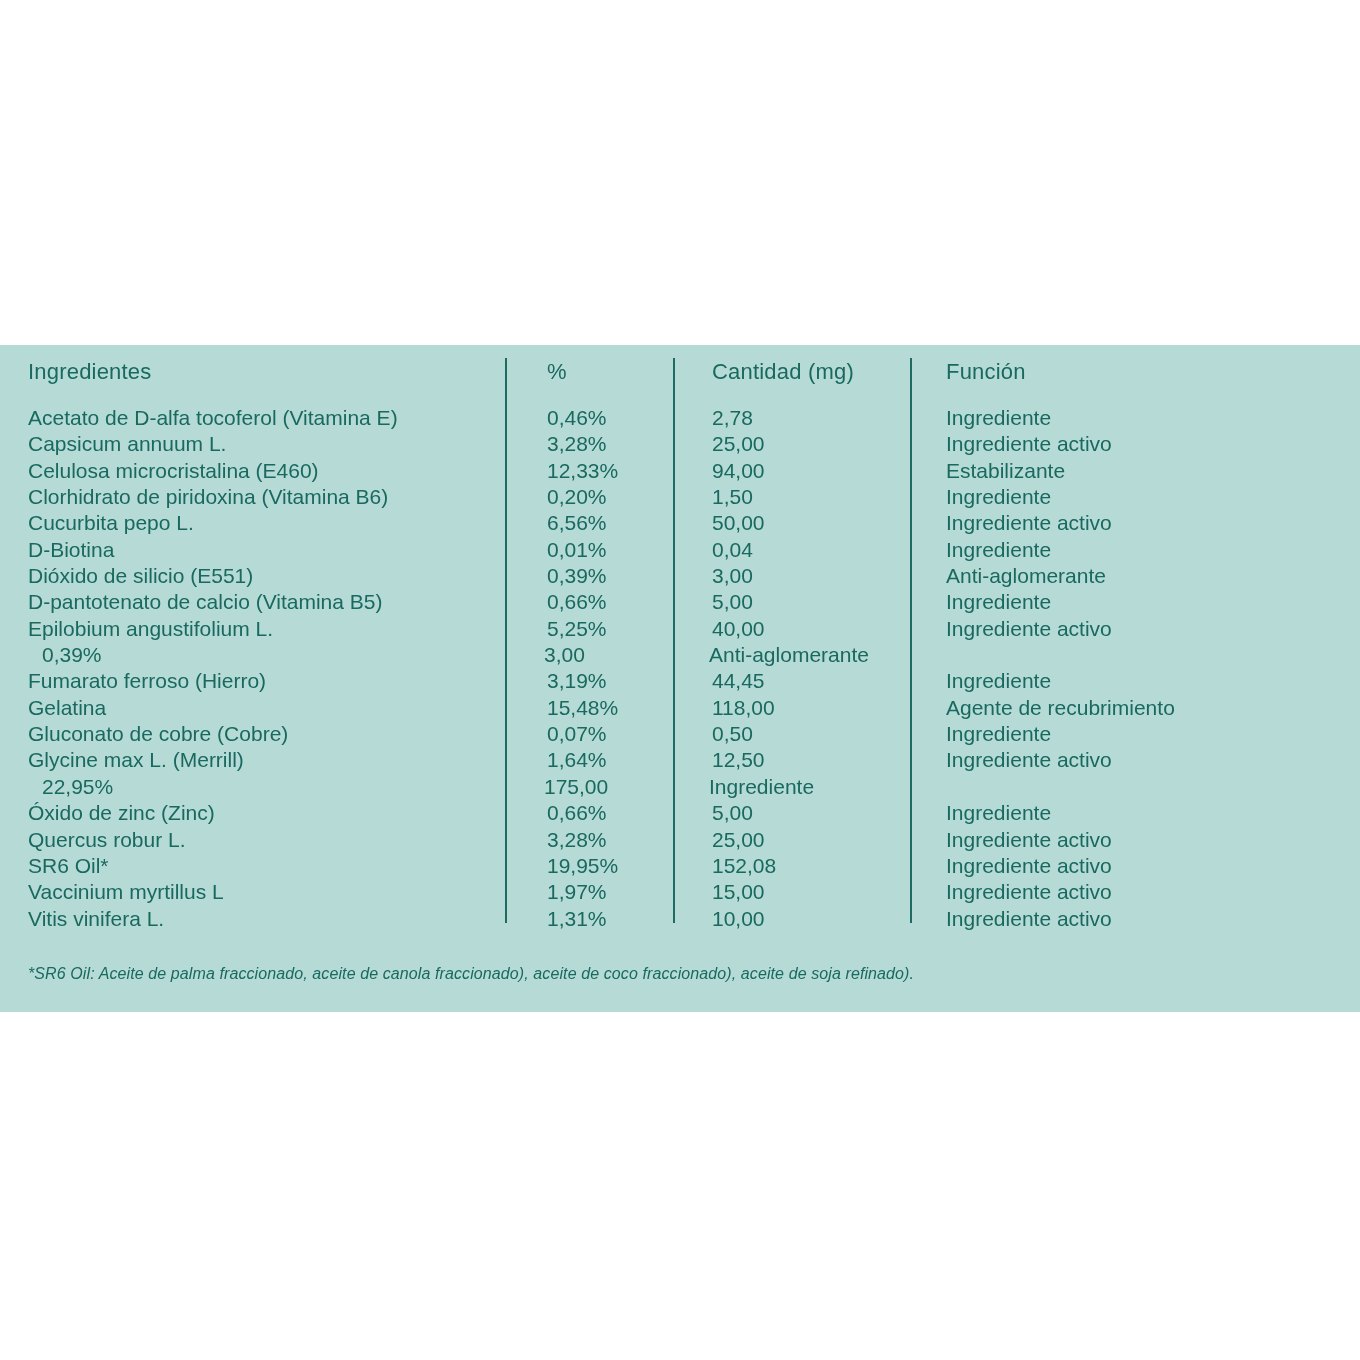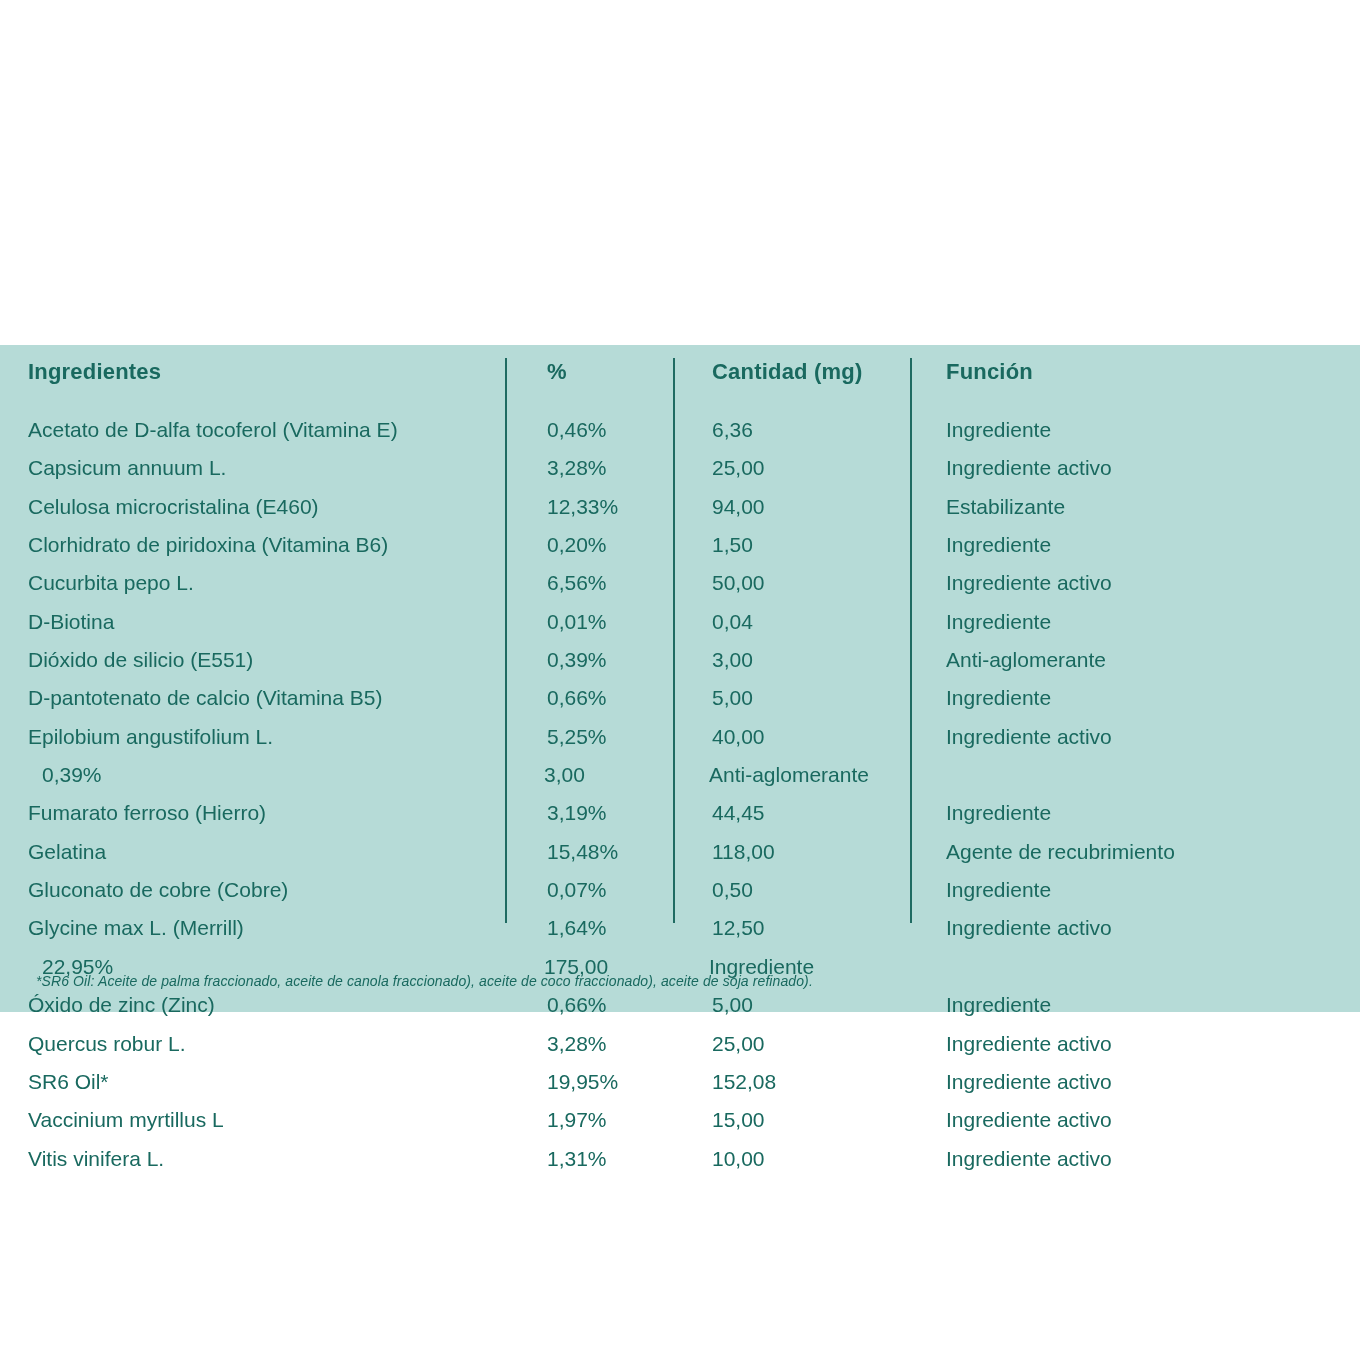--- a/index.html
+++ b/index.html
@@ -26,72 +26,71 @@
   .table {
     position: relative;
     padding-top: 13px;
   }
   .thead, .tr {
     display: grid;
     grid-template-columns: 505px 168px 237px 1fr;
   }
   .thead {
     height: 47px;
-    font-weight: bold;
+    font-weight: normal;
     font-size: 22px;
     line-height: 27px;
     letter-spacing: 0.2px;
   }
   .tr {
     font-size: 21px;
     line-height: 26.35px;
-    margin-top: 12px;
   }
   .c1 { padding-left: 28px; }
   .c2 { padding-left: 42px; }
   .c3 { padding-left: 39px; }
   .c4 { padding-left: 36px; }
   .vline {
     position: absolute;
     top: 13px;
     height: 565px;
     width: 2px;
     background: var(--divider, #1f6b62);
   }
   .vline-1 { left: 505px; }
   .vline-2 { left: 673px; }
   .vline-3 { left: 910px; }
   .footnote {
     position: absolute;
     left: 28px;
     top: 615px;
-    margin: 8px;
+    margin: 0;
     width: 1320px;
     font-style: italic;
-    font-size: 14px;
+    font-size: 16px;
     line-height: 27px;
     letter-spacing: 0.1px;
   }
 </style>
 </head>
 <body style="--page-bg: #ffffff; --panel-bg: #b6dbd7; --ink: #19695f; --divider: #1f6b62;">
 
 <section class="panel">
   <div class="table">
     <div class="thead">
       <div class="th c1">Ingredientes</div>
       <div class="th c2">%</div>
       <div class="th c3">Cantidad (mg)</div>
       <div class="th c4">Función</div>
     </div>
     <div class="tbody" id="tbody">
   <div class="tr">
     <div class="td c1">Acetato de D-alfa tocoferol (Vitamina E)</div>
     <div class="td c2">0,46%</div>
-    <div class="td c3">6,36</div>
+    <div class="td c3">2,78</div>
     <div class="td c4">Ingrediente</div>
   </div>
 
   <div class="tr">
     <div class="td c1">Capsicum annuum L.</div>
     <div class="td c2">3,28%</div>
     <div class="td c3">25,00</div>
     <div class="td c4">Ingrediente activo</div>
   </div>
 

